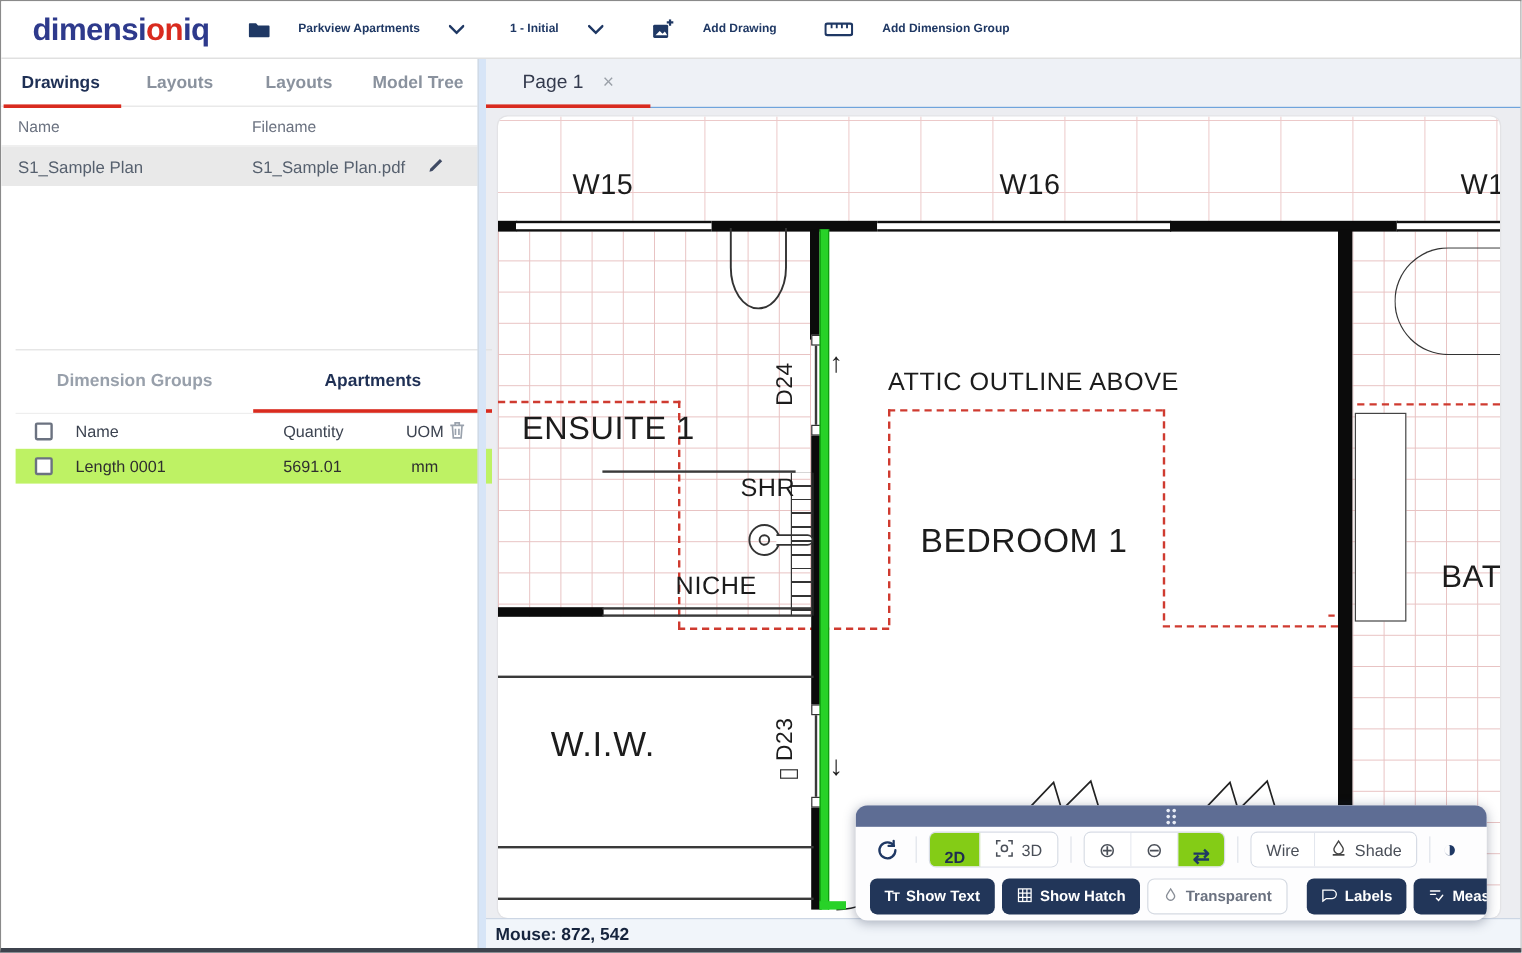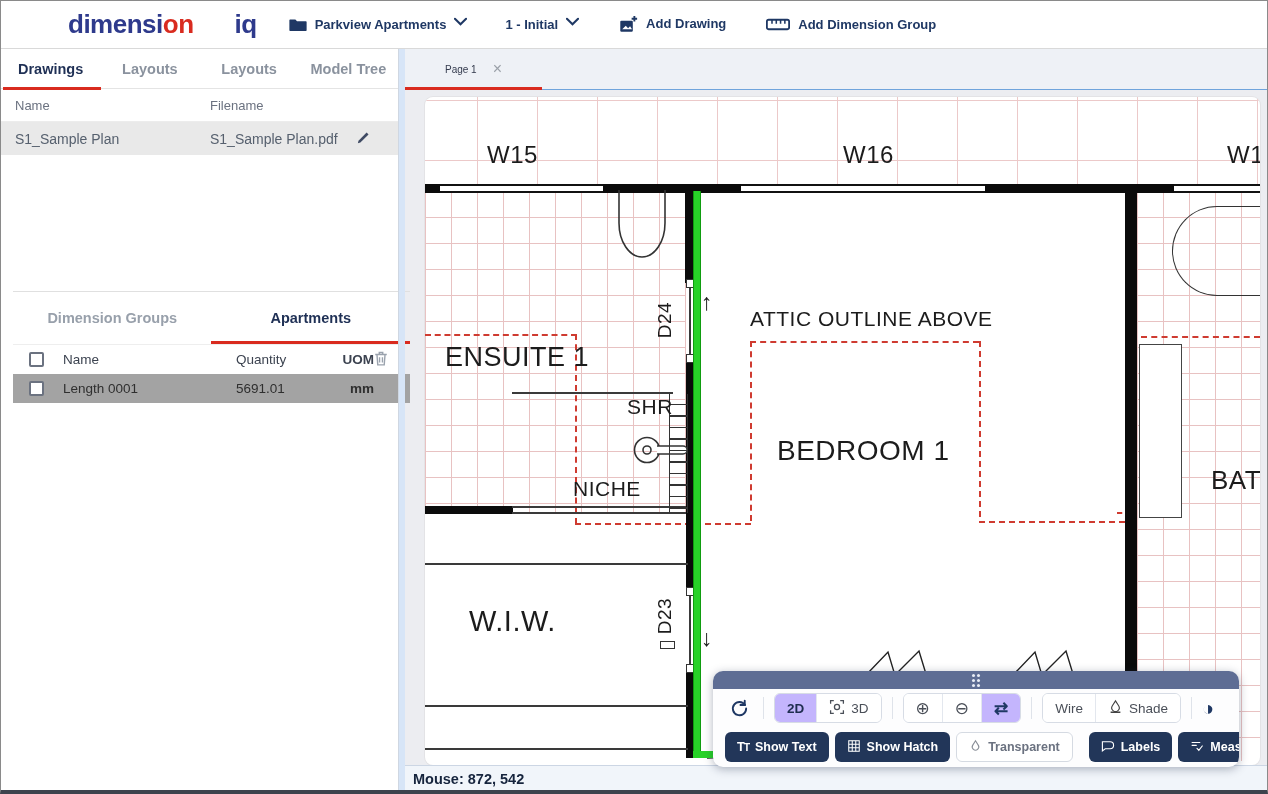--- a/index.html
+++ b/index.html
@@ -7,56 +7,56 @@
   body { font-family:"Liberation Sans", sans-serif; }
   #app {
     position:relative; width:1268px; height:794px; overflow:hidden;
     border:1px solid #8a8a8a; border-bottom:4px solid #3d434d; background:#fff;
   }
 
   
   .header { position:absolute; left:0; top:0; width:100%; height:48px; background:#fff;
             border-bottom:1px solid #d9d9d9; display:flex; align-items:center; z-index:30; }
   .logo { font-size:26px; font-weight:700; letter-spacing:-0.5px; margin-left:26px; white-space:nowrap; }
-  .logo .navy { color:#2e3a8c;margin-left:41px; } .logo .red { color:#d92b1f; }
-  .hdr-item { display:flex; align-items:flex-start; gap:8px; color:#1f3864; font-size:13px; font-weight:600; cursor:default; }
+  .logo .navy { color:#2e3a8c; } .logo .red { color:#d92b1f; }
+  .hdr-item { display:flex; align-items:center; gap:24px; color:#1f3864; font-size:10px; font-weight:600; cursor:default; }
   .hdr-item svg { display:block; }
 
   
   .sidebar { position:absolute; left:0; top:48px; width:397px; height:742px; background:#fff; z-index:20; }
   .side-tabs { position:relative; height:40px; border-bottom:1px solid #e4e4e4; display:grid; grid-template-columns:1fr 1fr 1fr 1fr; align-items:center; text-align:center; }
   .side-tab { font-size:14.5px; color:#8a929e; font-weight:600; cursor:pointer; }
   .side-tab.active { color:#1f3055; font-weight:700; }
   .tab-underline { position:absolute; left:2px; bottom:-2px; width:98px; height:3px; background:#d92b1f; }
   .tbl-head { display:grid; grid-template-columns:195px 1fr; align-items:center; height:33px; padding:0 14px; color:#6b7280; font-size:13px; border-bottom:1px solid #ececec; }
   .tbl-row { display:grid; grid-template-columns:195px 1fr 28px; align-items:center; height:33px; padding:0 14px; background:#e9e9e9; color:#56606e; font-size:14px; cursor:pointer; }
 
   .dim-section { position:absolute; left:0; top:242px; width:100%;margin-left:12px; }
   .dim-tabs { position:relative; height:53px; border-top:1px solid #e0e0e0; display:grid; grid-template-columns:1fr 1fr; align-items:center; text-align:center; }
   .dim-tab { font-size:14.5px; color:#98a0ab; font-weight:600; cursor:pointer; }
   .dim-tab.active { color:#1f3055; font-weight:700; }
   .dim-underline { position:absolute; right:0; bottom:0; width:199px; height:3px; background:#d92b1f; }
   .dims-head { display:grid; grid-template-columns:34px 1fr 92px 46px 24px; align-items:center; height:30px; padding:0 12px 0 16px; color:#3c4350; font-size:13.5px; border-top:1px solid #eee; }
-  .dims-row { display:grid; grid-template-columns:34px 1fr 92px 46px 24px; align-items:center; height:29px; padding:0 12px 0 16px; background:#a3a3a3; color:#2f2f2f; font-size:13.5px; cursor:pointer; }
+  .dims-row { display:grid; grid-template-columns:34px 1fr 92px 46px 24px; align-items:center; height:29px; padding:0 12px 0 16px; background:#bef264; color:#2f2f2f; font-size:13.5px; cursor:pointer; }
   .num { text-align:left; padding-right:14px; }
-  .uom { text-align:right; padding-left:6px;font-weight:bold; }
+  .uom { text-align:center; padding-left:6px; }
   .chk { width:15px; height:15px; border:2px solid #6b7280; border-radius:2px; background:#fff; cursor:pointer; }
 
   .gutter { position:absolute; left:397px; top:48px; width:7px; height:742px; background:#d7e5f7; border-left:1px solid #cfd7e2; z-index:20; }
 
   
   .canvas { position:absolute; left:404px; top:48px; width:863px; height:742px; background:#ecedf1; }
   .page-tabs { position:relative; height:41px; background:#eef1f6; border-bottom:1px solid #6fa4dc; }
   .page-tab { position:absolute; left:0; top:0; width:137px; height:100%; display:flex; align-items:center; justify-content:center; gap:16px; cursor:pointer; }
-  .page-tab-label { font-size:10px; color:#333a4d; }
+  .page-tab-label { font-size:16px; color:#333a4d; }
   .page-close { color:#9aa0a8; font-size:16px; line-height:1; cursor:pointer; }
   .page-underline { position:absolute; left:0; bottom:-1px; width:137px; height:3px; background:#d92b1f; }
 
   .viewer { position:absolute; left:0; top:41px; width:863px; height:675px; background:#ecedf1; overflow:hidden; }
-  .paper { position:absolute; left:20px; top:7px; width:835px; height:668px; background:#fff; border-radius:8px; box-shadow:0 0 0 1px #e3e3e6; overflow:hidden; }
+  .paper { position:absolute; left:10px; top:7px; width:835px; height:668px; background:#fff; border-radius:8px; box-shadow:0 0 0 1px #e3e3e6; overflow:hidden; }
 
   
   .grid-big { position:absolute; left:0; top:0; width:835px; height:87px;
     background-image:linear-gradient(#ecc9c9 1px, transparent 1px), linear-gradient(90deg, #ecc9c9 1px, transparent 1px);
     background-size:60px 60px; background-position:-8px 3px; }
   .grid-fine { position:absolute;
     background-image:linear-gradient(#e8c2c2 1px, transparent 1px), linear-gradient(90deg, #e8c2c2 1px, transparent 1px);
     background-size:26px 26px; }
 
   
@@ -88,21 +88,21 @@
     box-shadow:0 2px 10px rgba(30,40,70,0.35); z-index:50; overflow:hidden; }
   .tb-grip { height:18px; background:#5e6d94; display:flex; align-items:center; justify-content:center; cursor:grab; }
   .grip-dots { display:grid; grid-template-columns:repeat(2, 3px); grid-gap:2px; }
   .grip-dots i { width:3px; height:3px; background:#e8ecf5; border-radius:50%; }
   .tb-row1 { height:38px; display:flex; align-items:center; padding:0 12px; gap:10px; }
   .tb-sep { width:1px; height:22px; background:#dfe3ea; }
   .tb-ico-btn { display:flex; align-items:center; justify-content:center; width:28px; height:26px; color:#1f3864; cursor:pointer; border-radius:5px; }
   .btn-group { display:flex; border:1px solid #d7dce5; border-radius:6px; overflow:hidden; background:#fff; }
   .gbtn { display:flex; align-items:center; justify-content:center; gap:6px; height:28px; padding:0 12px; font-size:13.5px; color:#4a4f58; cursor:pointer; background:#fff; border-right:1px solid #e3e7ee; }
   .gbtn:last-child { border-right:none; }
-  .gbtn.on { background:#c4b5fd; color:#1f2d50; font-weight:700; }
+  .gbtn.on { background:#84cc16; color:#1f2d50; font-weight:700;align-items:flex-end; }
   .gbtn .uni { font-size:17px; line-height:1; }
   .tb-row2 { height:40px; display:flex; align-items:center; padding:0 12px; gap:6px; }
   .navy-btn { display:flex; align-items:center; justify-content:center; gap:6px; height:30px; padding:0 12px; border-radius:6px;
     background:#223659; color:#fff; font-size:12.5px; font-weight:700; cursor:pointer; white-space:nowrap; }
   .ghost-btn { display:flex; align-items:center; justify-content:center; gap:6px; height:30px; padding:0 12px; border-radius:6px;
     background:#fff; border:1px solid #d5dae2; color:#6b7280; font-size:12.5px; font-weight:700; cursor:pointer; white-space:nowrap; }
   .tt-ico { font-weight:700; letter-spacing:-1px; }
   .contrast { font-size:20px; color:#1f3864; line-height:1; cursor:pointer; }
 </style>
 </head>

